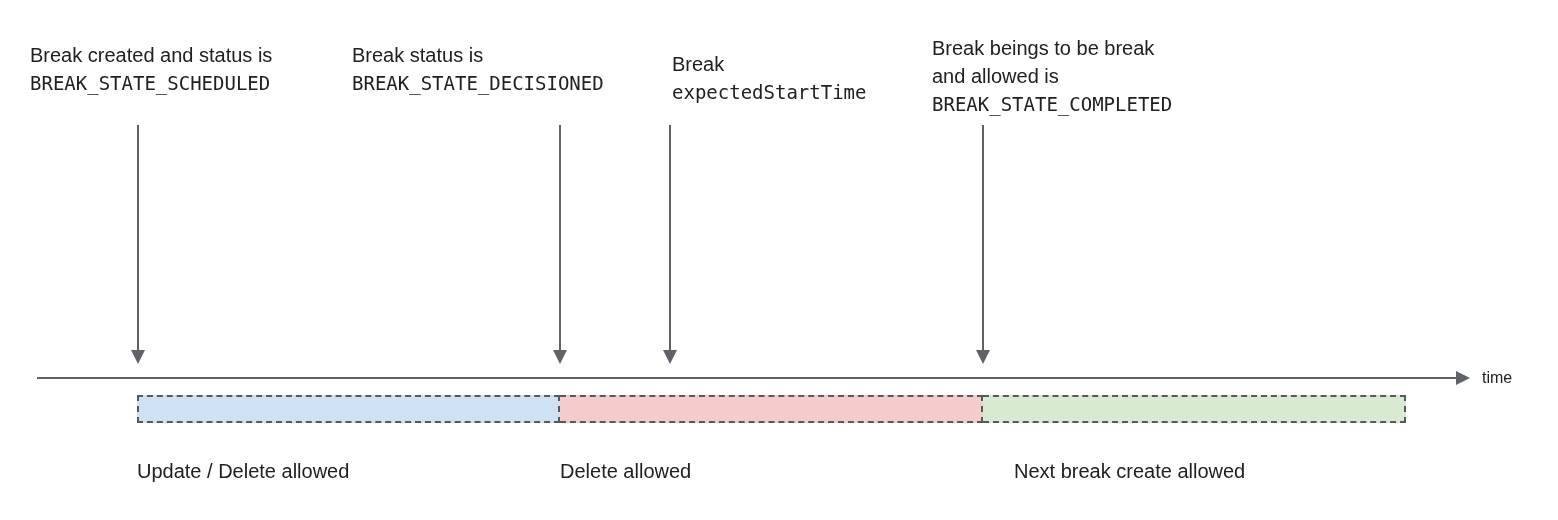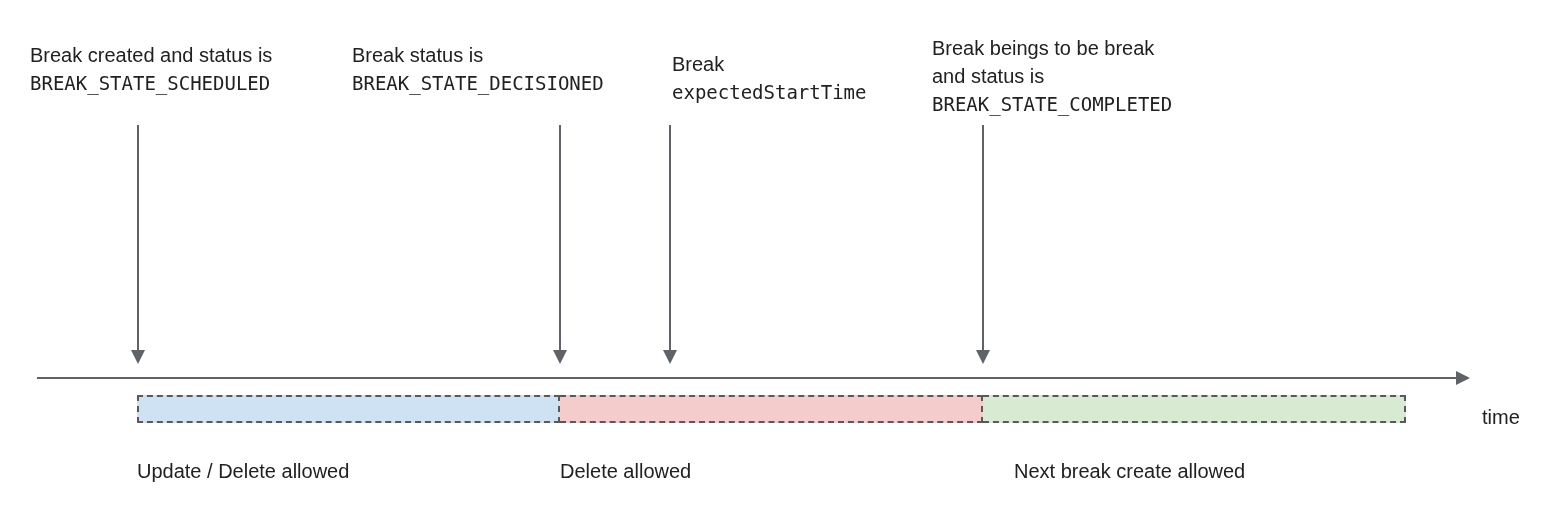--- a/index.html
+++ b/index.html
@@ -72,23 +72,22 @@
     width: 0;
     height: 0;
     border-top: 7px solid transparent;
     border-bottom: 7px solid transparent;
     border-left: 14px solid #5f6368;
   }
   .tl-label {
     position: absolute;
     left: 1482px;
     top: 364px;
-    font-size: 20px;
+    font-size: 16px;
     line-height: 28px;
-    margin-top: 39px;
   }
   
   .seg {
     position: absolute;
     top: 395px;
     height: 28px;
     box-sizing: border-box;
     border: 2px dashed #595959;
   }
   .seg1 { left: 137px; width: 423px; }
@@ -120,21 +119,21 @@
     <div class="mono">BREAK_STATE_SCHEDULED</div>
   </div>
 
   <div class="ann ann3">
     <div>Break</div>
     <div class="mono">expectedStartTime</div>
   </div>
 
   <div class="ann ann4">
     <div>Break beings to be break</div>
-    <div>and status is</div>
+    <div>and allowed is</div>
     <div class="mono">BREAK_STATE_COMPLETED</div>
   </div>
 
   <div class="varrow varrow1">
     <div class="shaft"></div>
     <div class="head"></div>
   </div>
   <div class="varrow varrow2">
     <div class="shaft"></div>
     <div class="head"></div>

